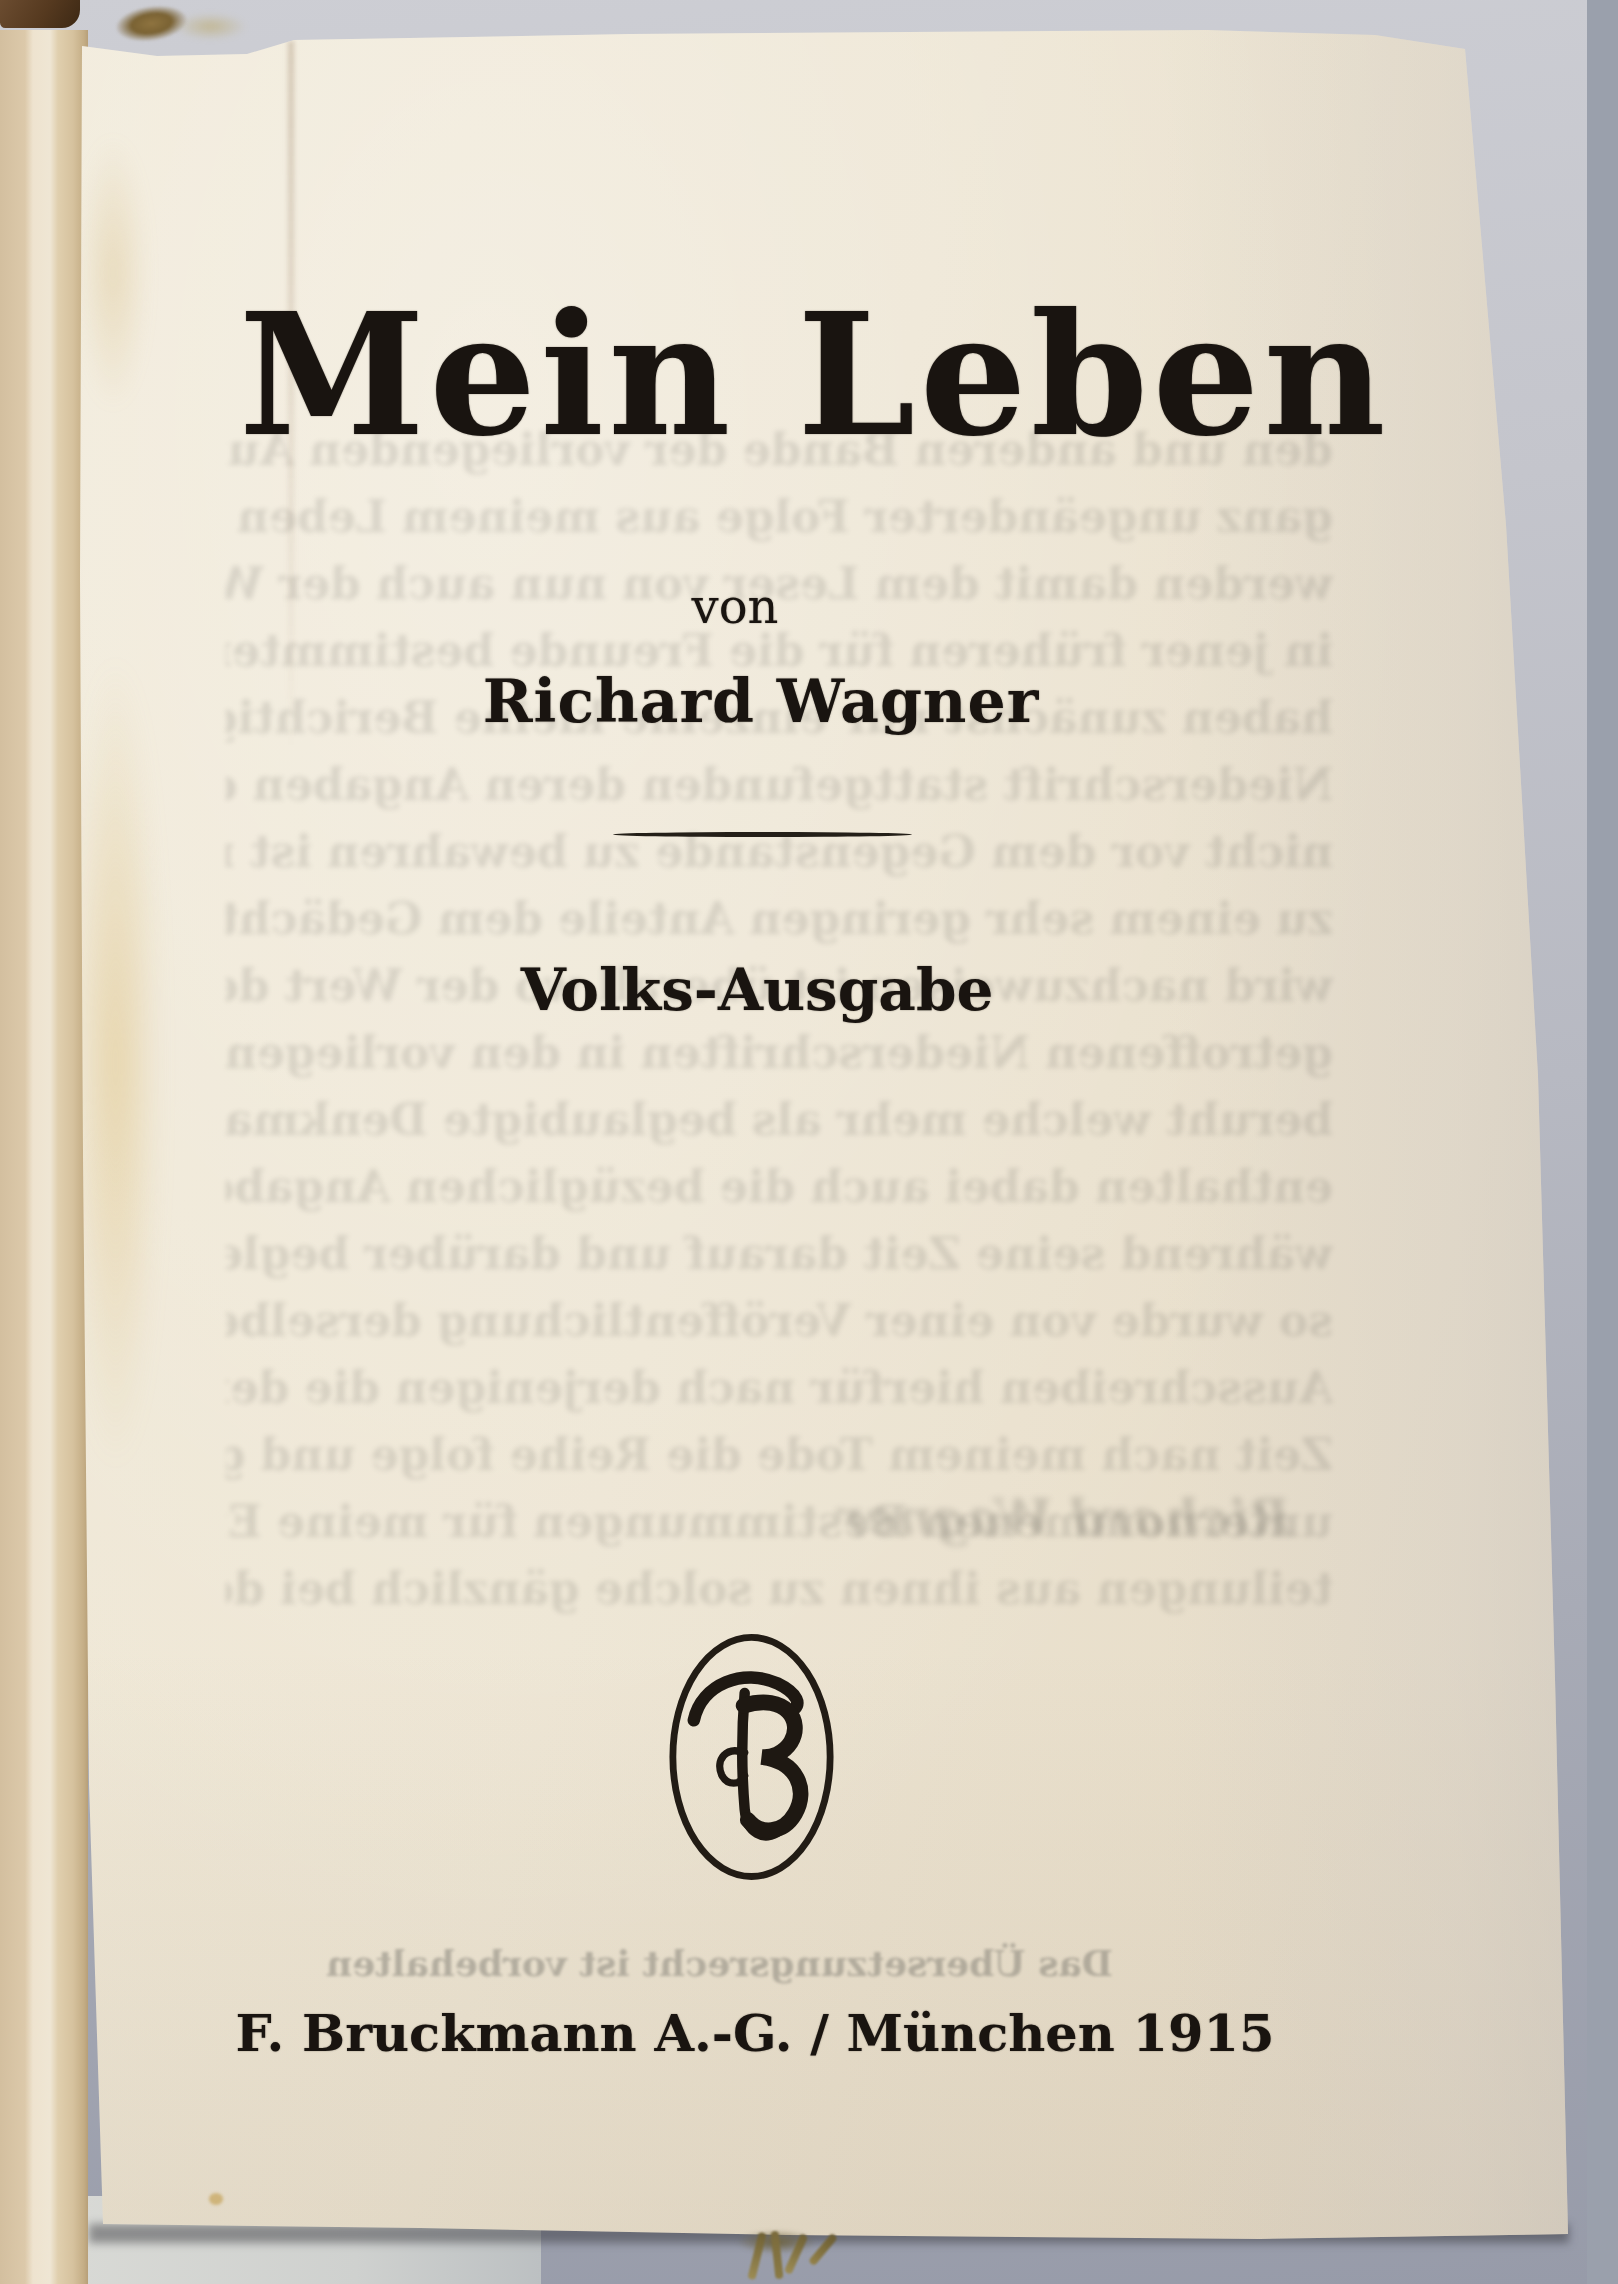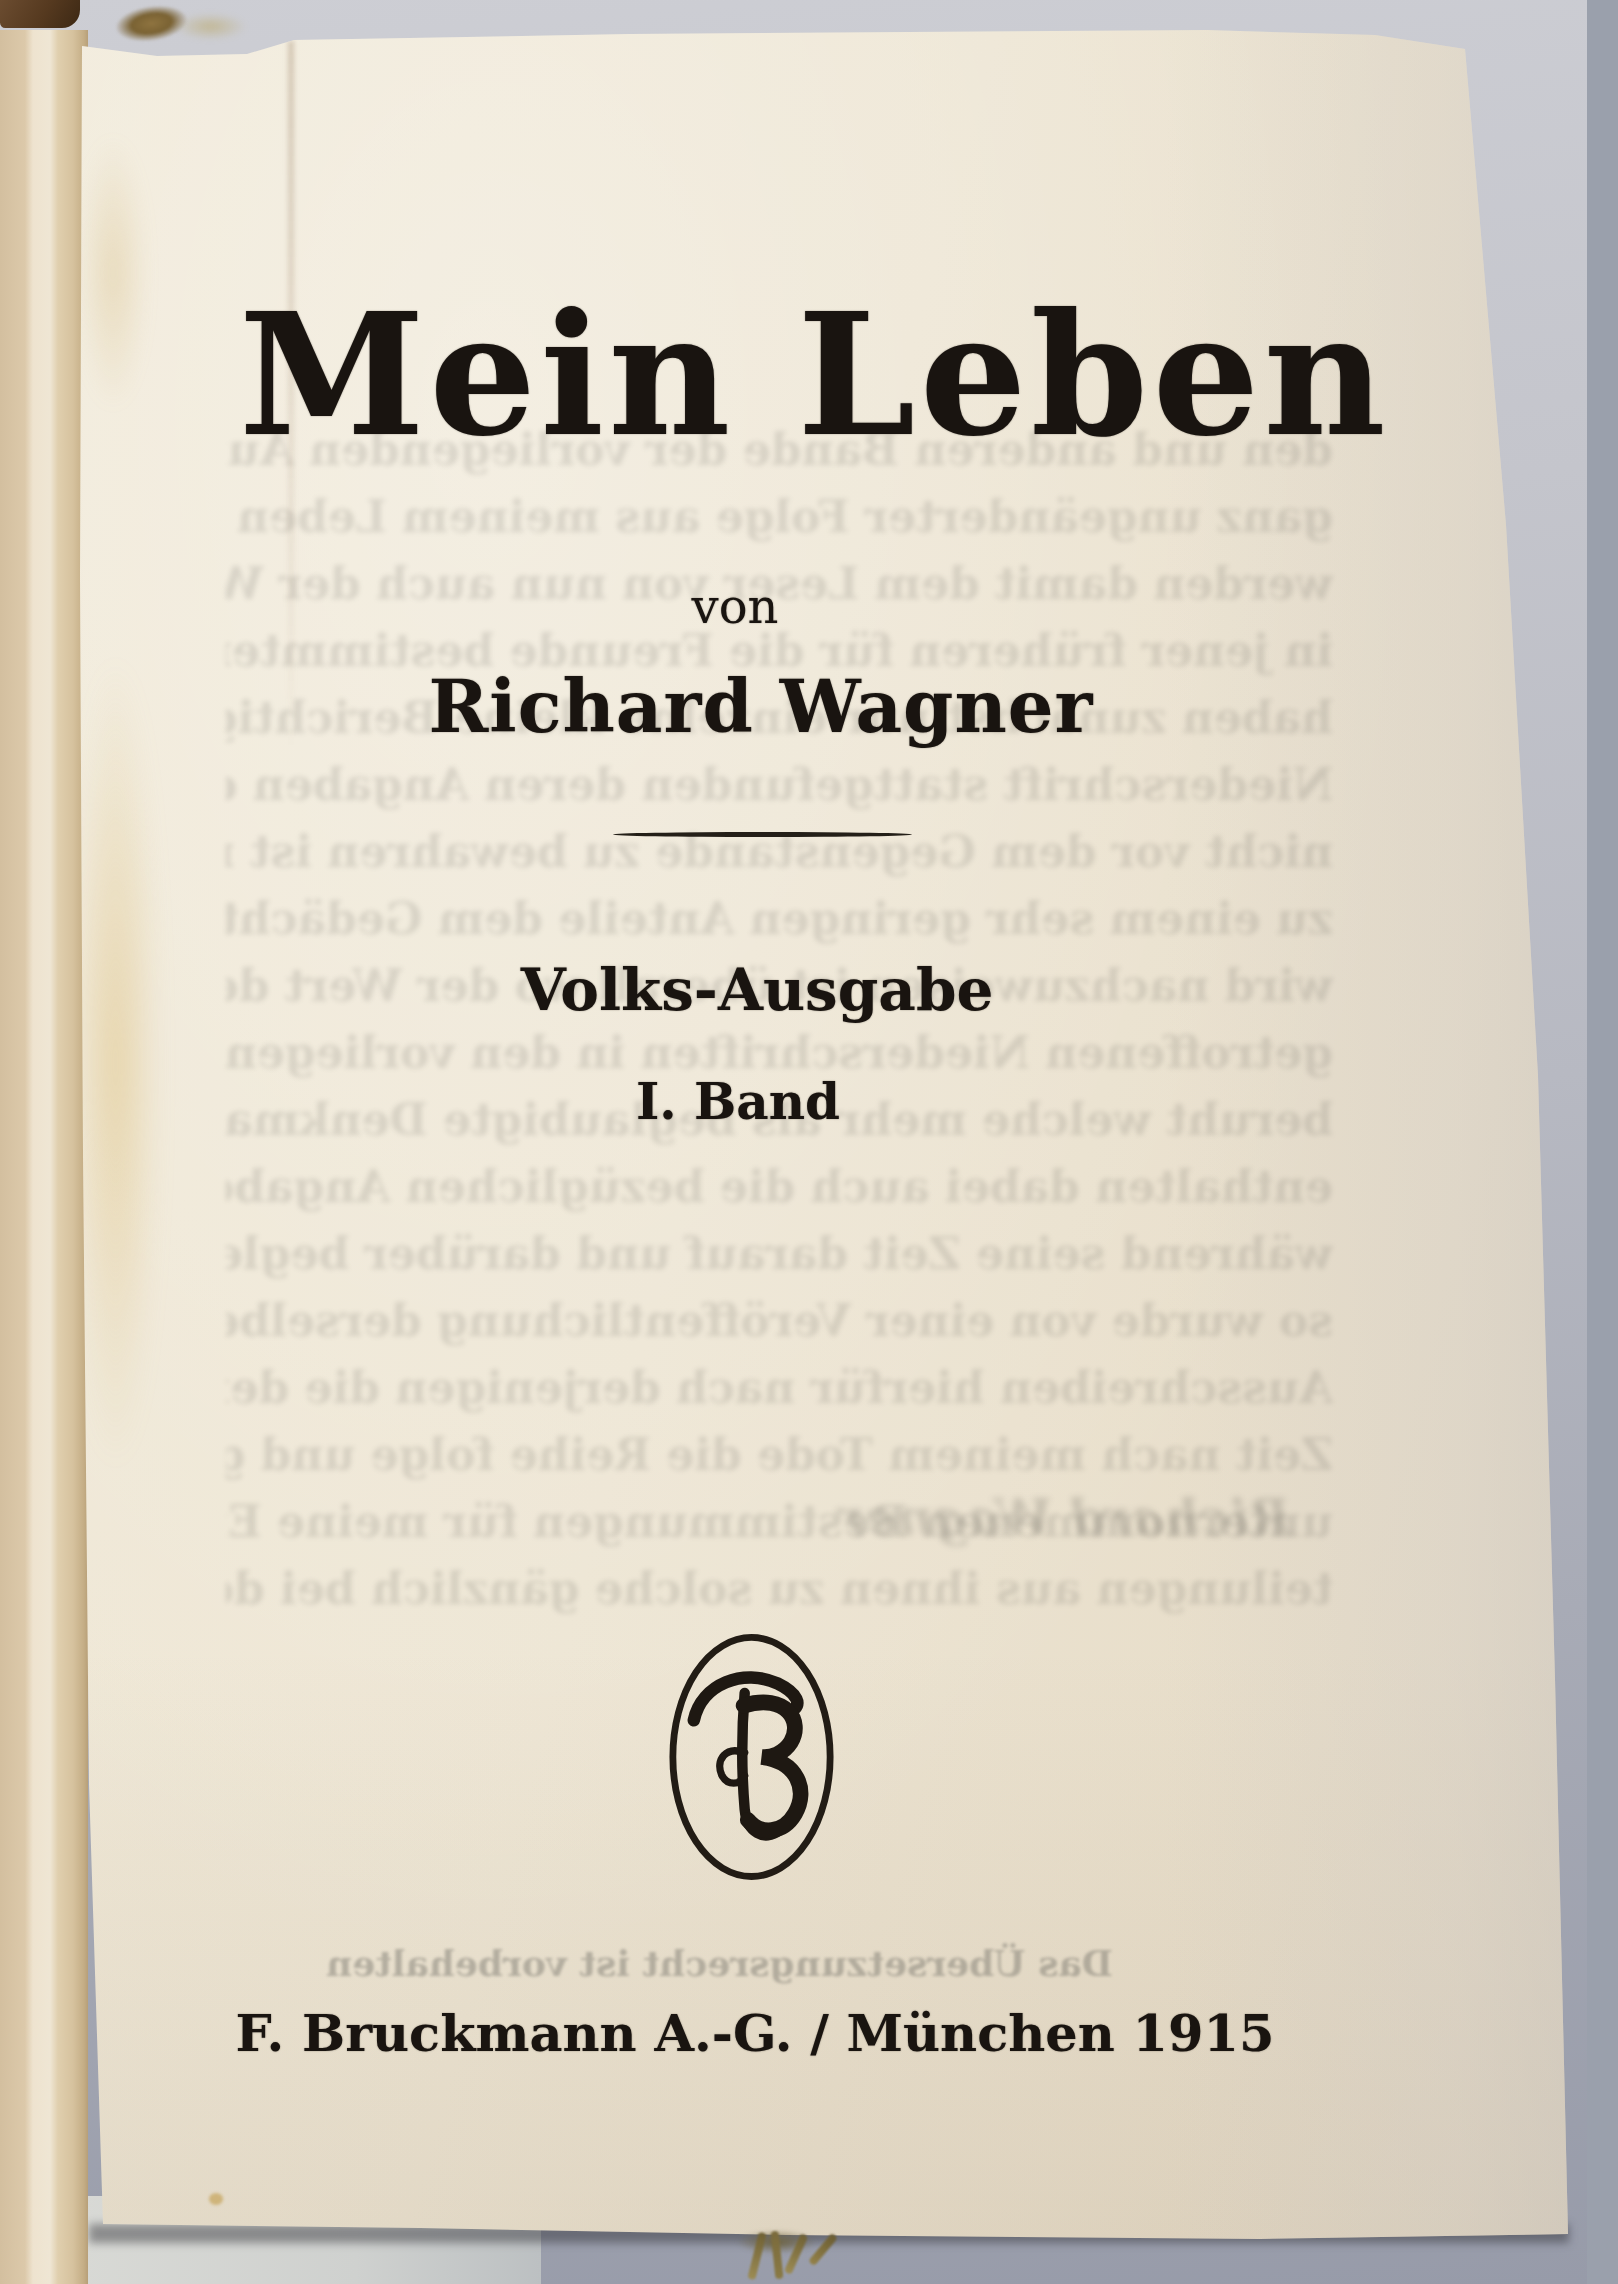--- a/index.html
+++ b/index.html
@@ -74,21 +74,21 @@
   }
   .stain-dot{
     position:absolute;left:209px;top:2193px;width:13.6px;height:11.5px;border-radius:50%;
     background:rgba(190,150,60,.55);filter:blur(1.6px);
   }
   
   .ink{color:#191410;text-shadow:0 0 1.6px rgba(25,18,8,.45);}
   .c{position:absolute;text-align:center;line-height:1;white-space:nowrap;}
   .title{left:239px;width:1102px;top:291px;font-size:168px;font-weight:700;letter-spacing:4.2px;}
   .byline{left:210px;width:1050px;top:582px;font-size:48px;font-weight:400;}
-  .author{left:236px;width:1050px;top:671px;font-size:72px;font-weight:700;letter-spacing:1px;}
+  .author{left:236px;width:1050px;top:671px;font-size:60px;font-weight:700;letter-spacing:1px;}
   .divider{
     position:absolute;left:613px;top:832px;width:299px;height:5.2px;
     background:#241f18;border-radius:50%/50%;filter:blur(0.6px);
   }
   .edition{left:232px;width:1050px;top:961px;font-size:58px;font-weight:700;}
   .volume{left:213px;width:1050px;top:1077px;font-size:50px;font-weight:700;}
   .printing{left:225px;width:1050px;top:1207px;font-size:50px;font-weight:700;}
   .imprint{left:186px;width:1050px;top:2008px;font-size:51px;font-weight:700;margin-left:44px;}
   .monogram{position:absolute;left:665px;top:1631px;width:173px;height:253px;}
   
@@ -163,21 +163,20 @@
         <span class="st-line">teilungen aus ihnen zu solche gänzlich bei der Veröffentlichung</span>
       </div>
     <div class="st-signature">Richard Wagner</div>
     <div class="st-copyright">Das Übersetzungsrecht ist vorbehalten</div>
 
     <div class="c ink title">Mein Leben</div>
     <div class="c ink byline">von</div>
     <div class="c ink author">Richard Wagner</div>
     <div class="divider"></div>
     <div class="c ink edition">Volks-Ausgabe</div>
-    <div class="c ink volume">I. Band</div>
 
     <svg class="monogram" viewBox="0 0 330 482" xmlns="http://www.w3.org/2000/svg">
       <ellipse cx="165" cy="240" rx="150" ry="228" fill="none" stroke="#221c15" stroke-width="13"></ellipse>
       <path d="M55 170 C70 100 150 70 215 100 C252 118 264 142 240 152" fill="none" stroke="#1e1812" stroke-width="24" stroke-linecap="round"></path>
       <path d="M152 118 C146 190 146 270 152 340 C156 385 190 402 218 380" fill="none" stroke="#1e1812" stroke-width="20" stroke-linecap="round"></path>
       <path d="M152 232 C116 218 96 246 108 274 C119 296 144 294 152 276" fill="none" stroke="#1e1812" stroke-width="14" stroke-linecap="round"></path>
       <path d="M150 142 C232 118 264 172 240 212 C226 234 202 242 184 240
                C252 248 274 302 248 348 C226 386 182 390 158 360" fill="none" stroke="#1e1812" stroke-width="30" stroke-linecap="round"></path>
     </svg>
 

